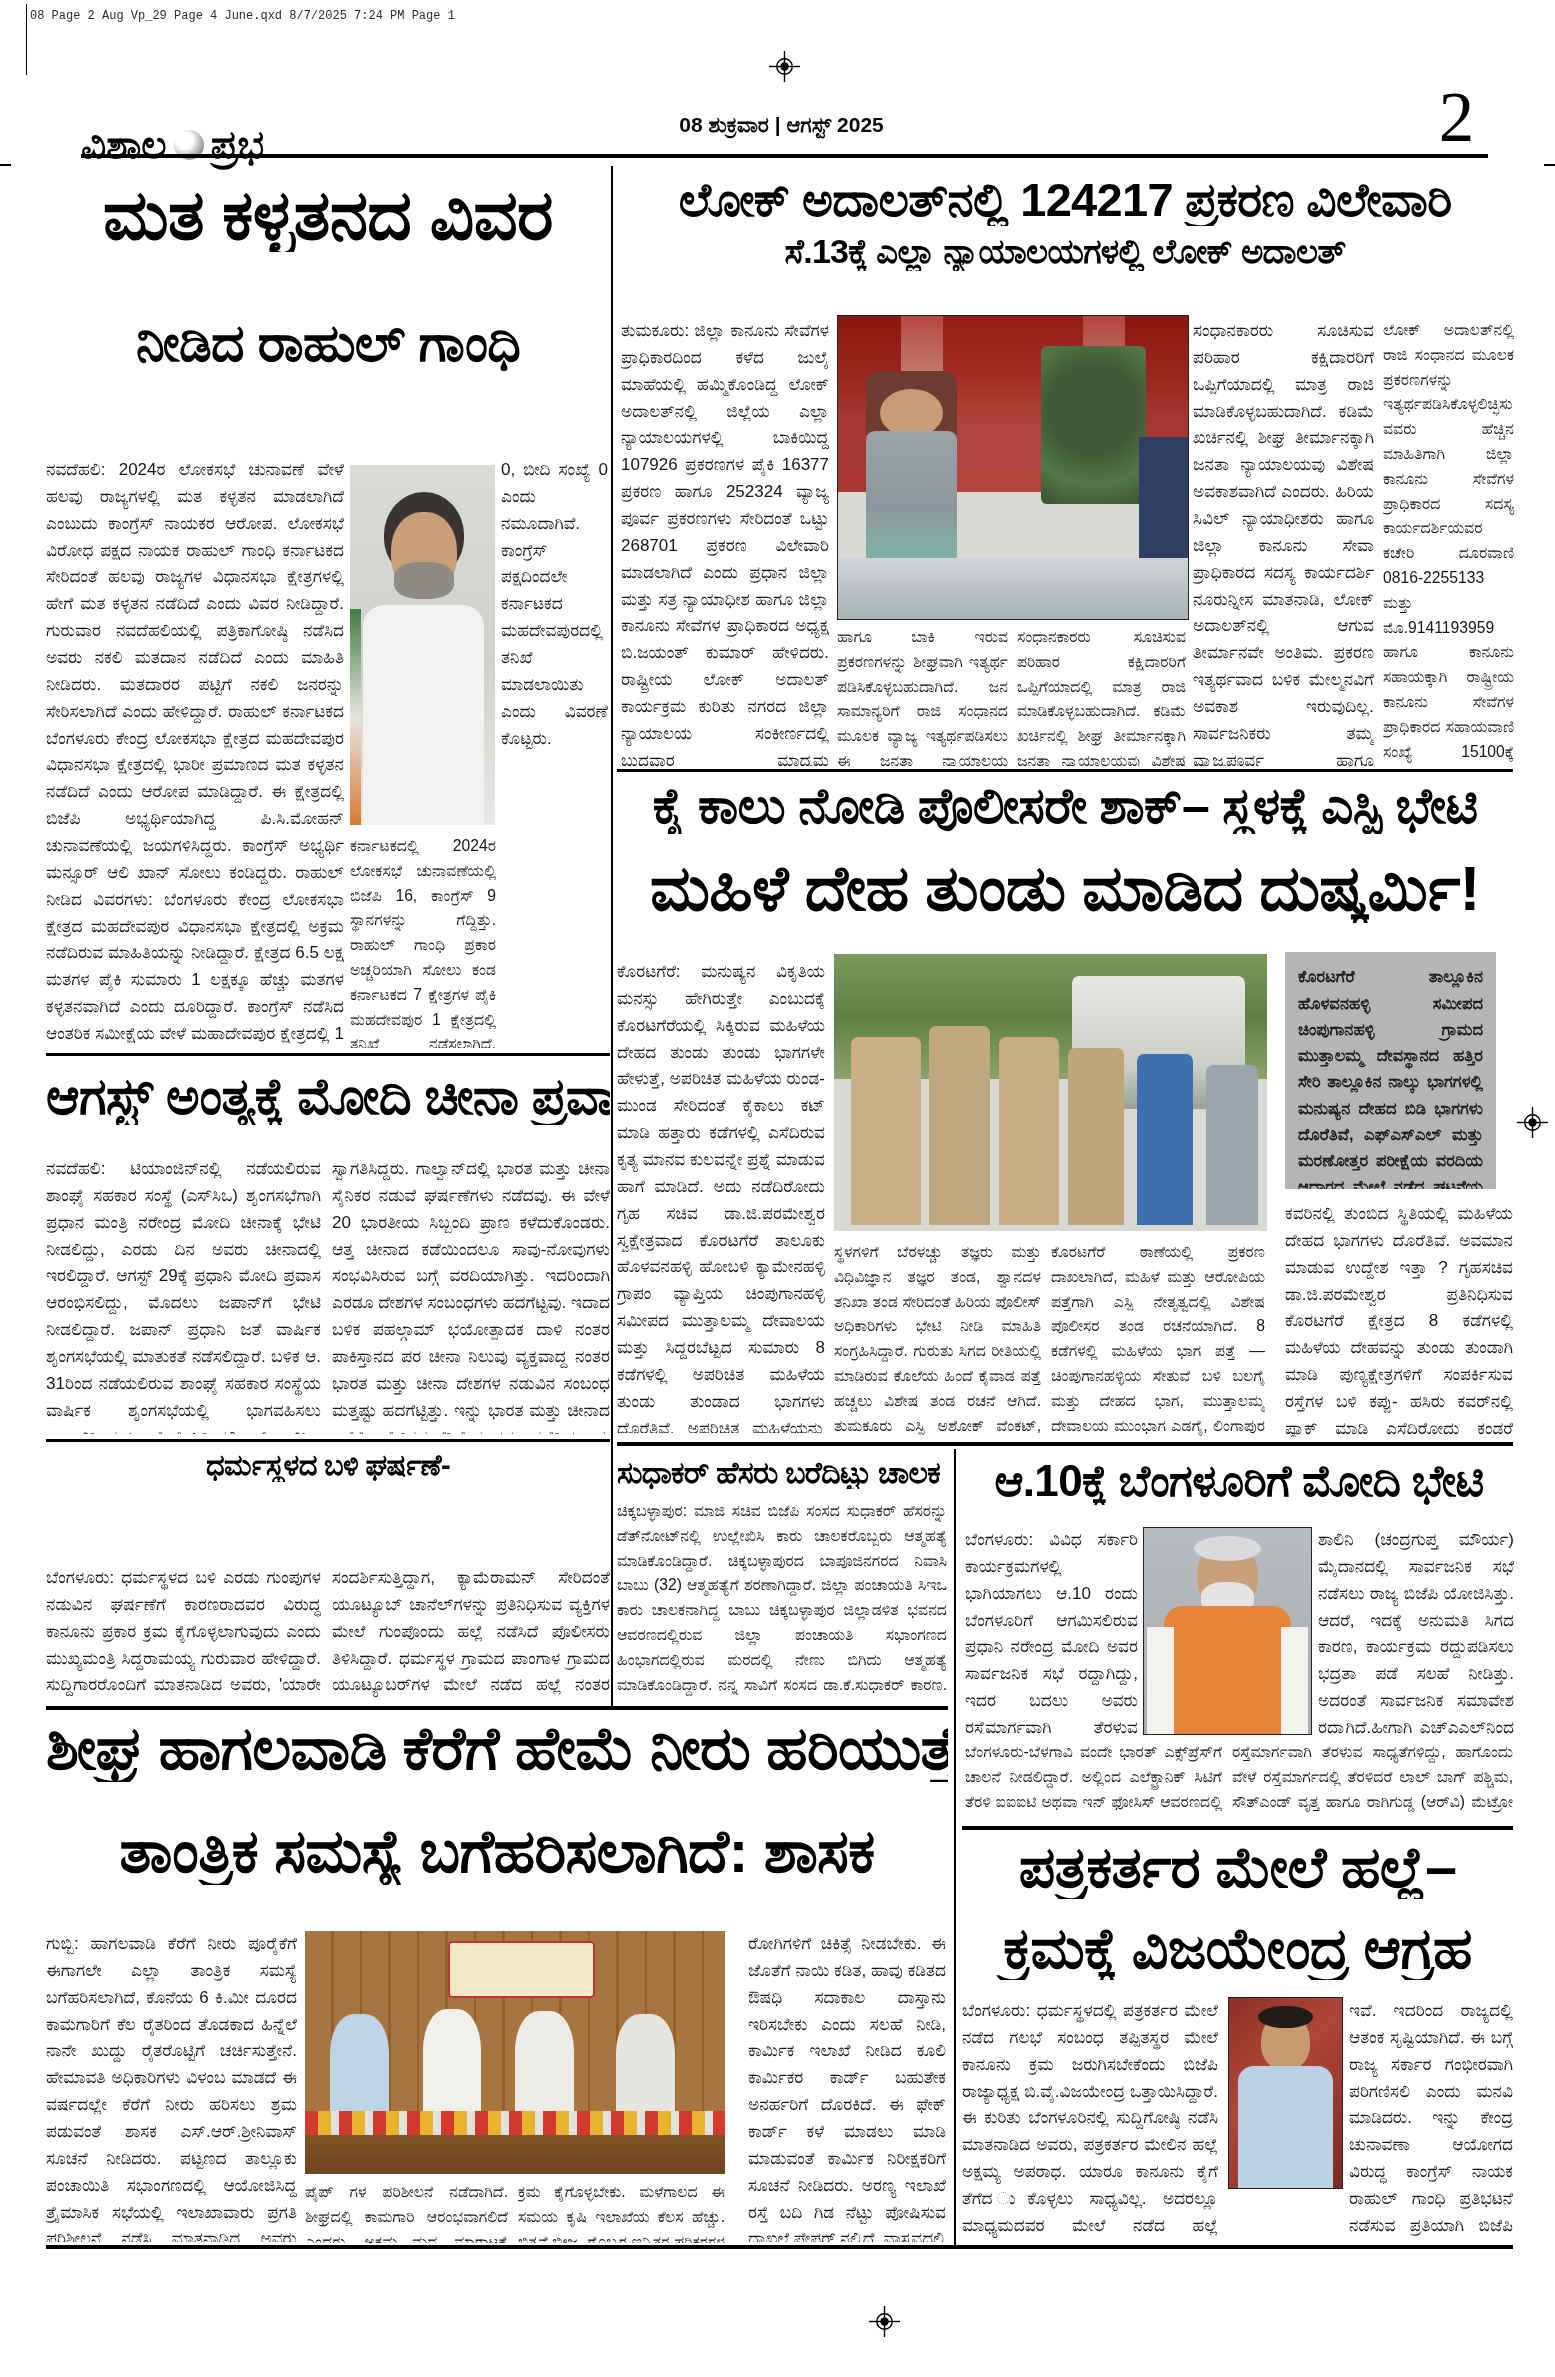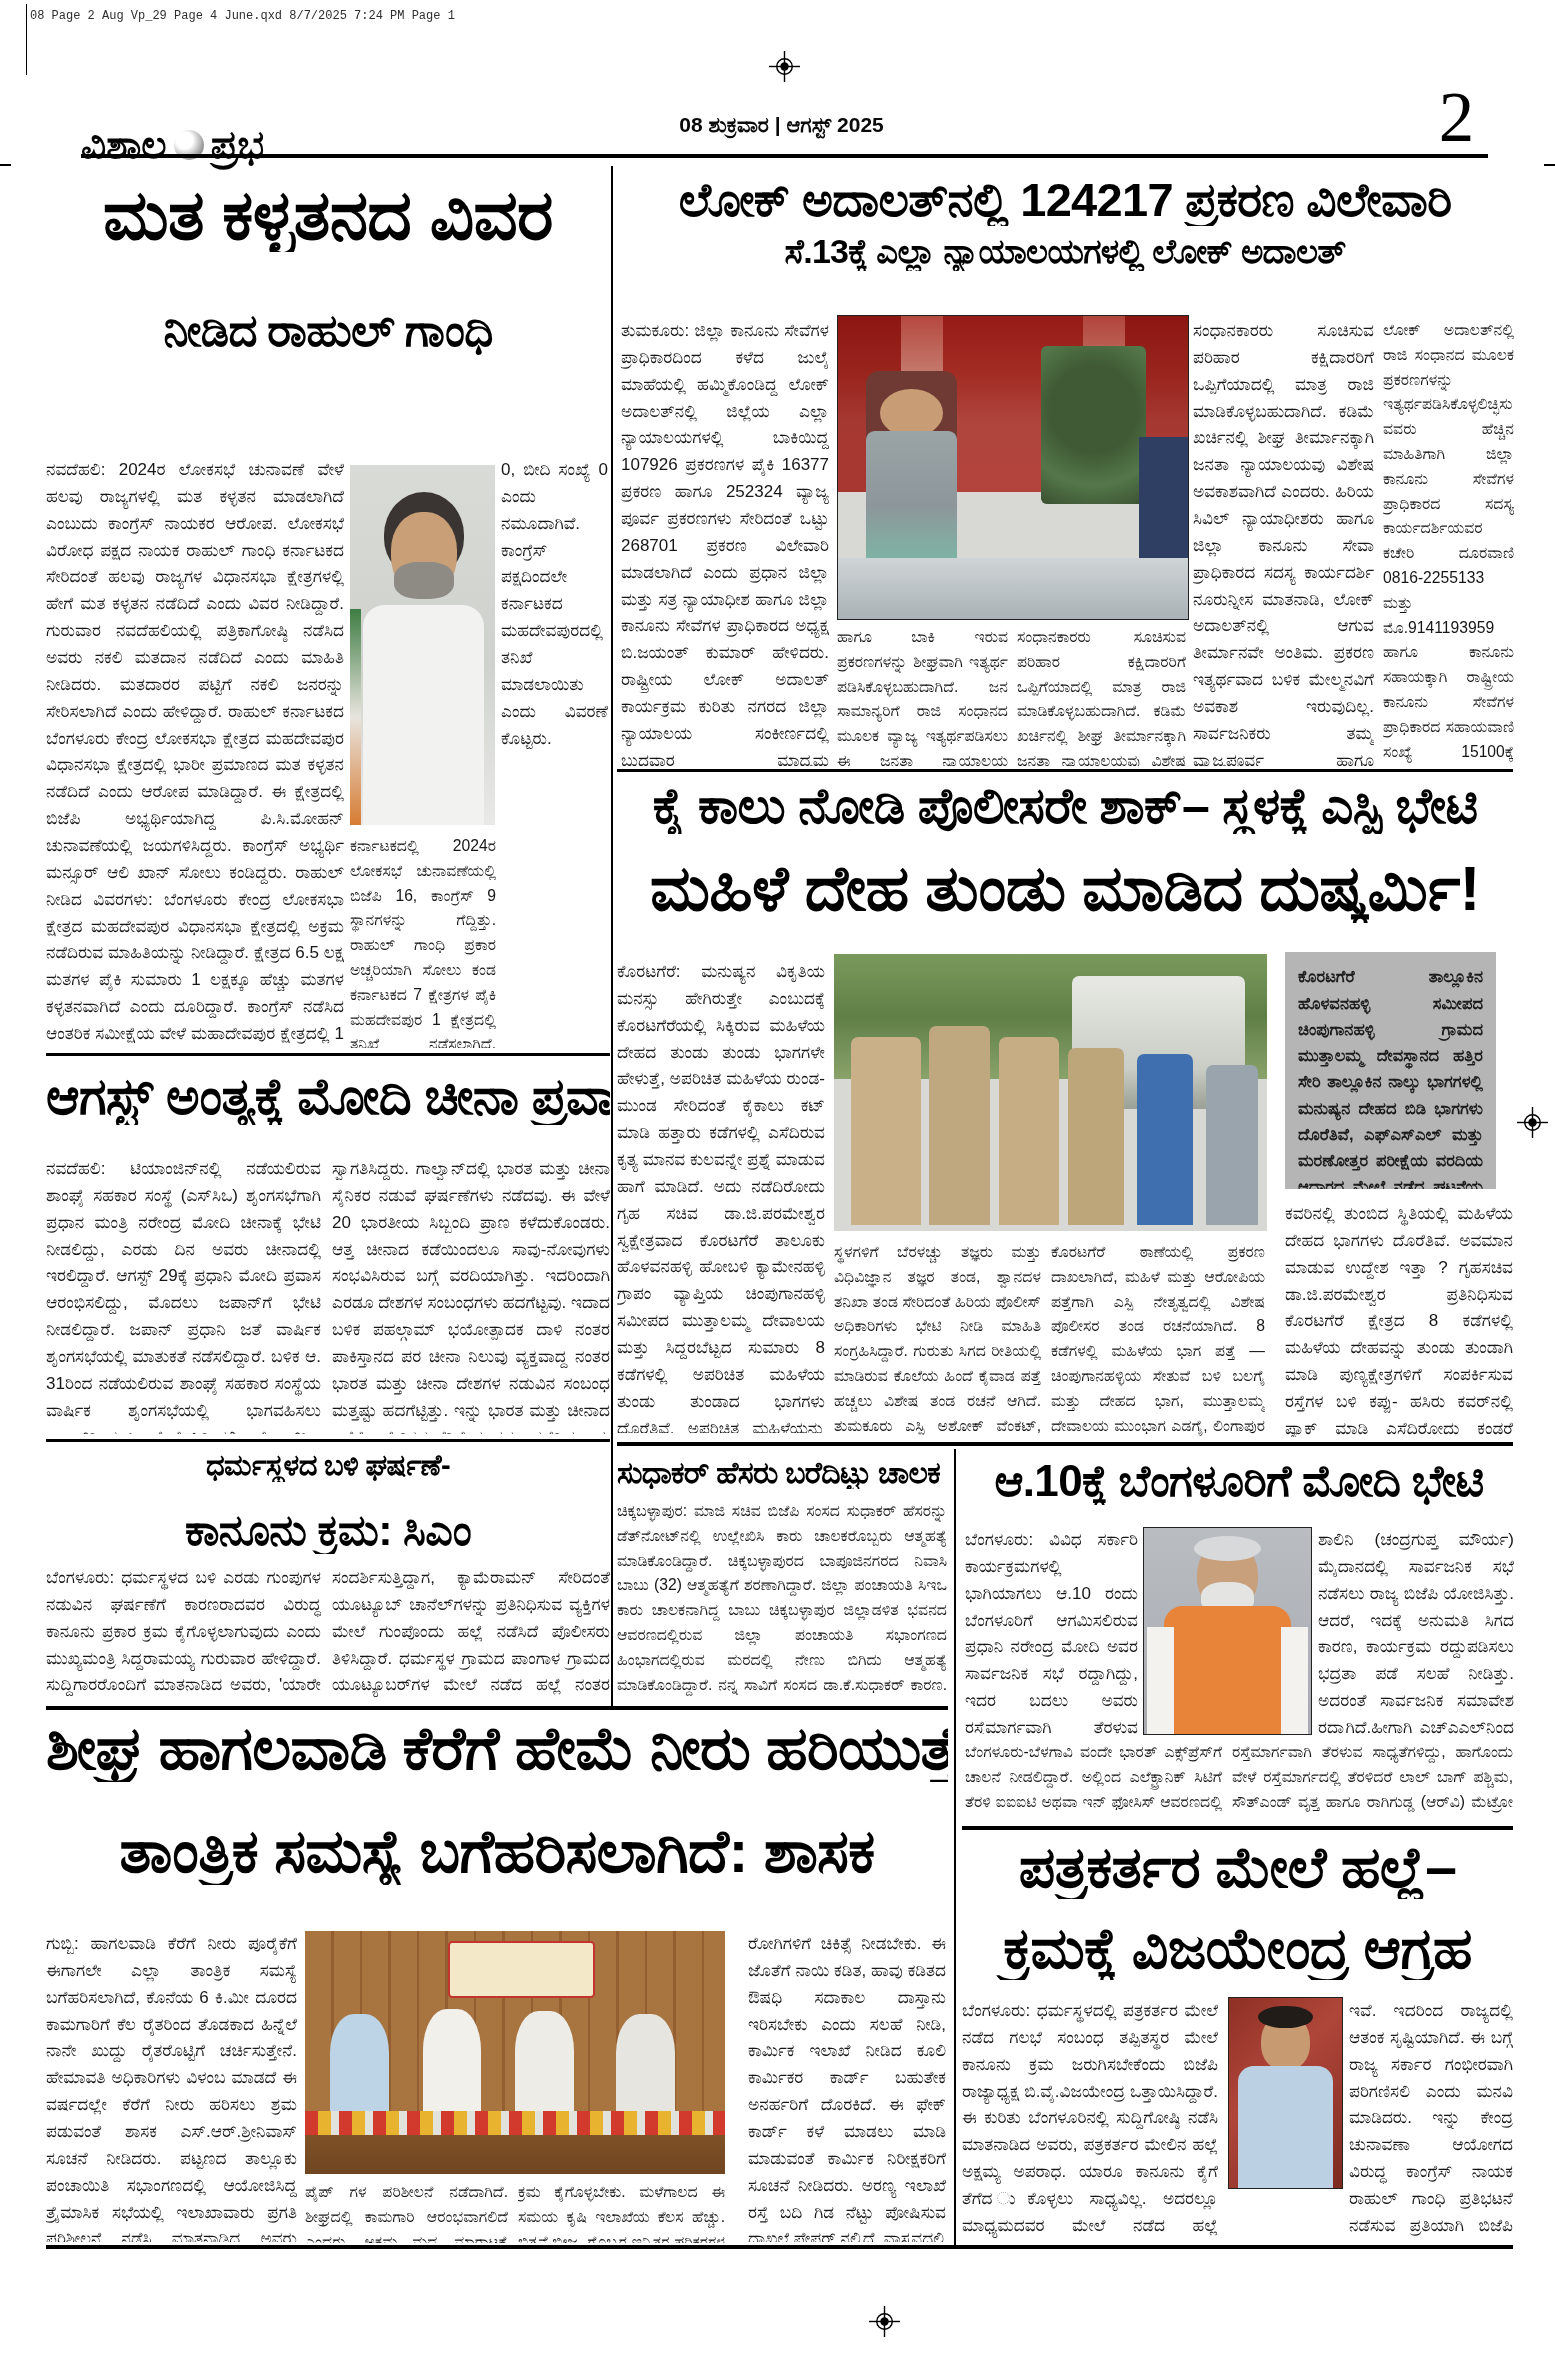--- a/index.html
+++ b/index.html
@@ -63,21 +63,21 @@
   <div class="rl" style="left:954px;top:1449px;width:2.1px;height:796px;"></div>
   <div class="rl" style="left:46px;top:1053px;width:564px;height:2.9px;"></div>
   <div class="rl" style="left:46px;top:1439px;width:564px;height:2.9px;"></div>
   <div class="rl" style="left:617px;top:769px;width:896px;height:2.9px;"></div>
   <div class="rl" style="left:617px;top:1442px;width:896px;height:3.6px;"></div>
   <div class="rl" style="left:46px;top:1706px;width:902px;height:3.6px;"></div>
   <div class="rl" style="left:962px;top:1826px;width:551px;height:3.6px;"></div>
   <div class="rl" style="left:46px;top:2245px;width:1467px;height:4.3px;"></div>
 
   <div class="h" style="left:46px;top:180px;width:564px;font-size:69px;line-height:1.05;">ಮತ ಕಳ್ಳತನದ ವಿವರ</div>
-  <div class="h" style="left:46px;top:308px;width:564px;font-size:45px;line-height:1.05;font-family:Liberation Serif, serif;">ನೀಡಿದ ರಾಹುಲ್ ಗಾಂಧಿ</div>
+  <div class="h" style="left:46px;top:316px;width:564px;font-size:52px;line-height:1.05;">ನೀಡಿದ ರಾಹುಲ್ ಗಾಂಧಿ</div>
   <div class="t" style="left:46px;top:457px;width:298px;height:592px;">ನವದೆಹಲಿ: 2024ರ ಲೋಕಸಭೆ ಚುನಾವಣೆ ವೇಳೆ ಹಲವು ರಾಜ್ಯಗಳಲ್ಲಿ ಮತ ಕಳ್ಳತನ ಮಾಡಲಾಗಿದೆ ಎಂಬುದು ಕಾಂಗ್ರೆಸ್ ನಾಯಕರ ಆರೋಪ. ಲೋಕಸಭೆ ವಿರೋಧ ಪಕ್ಷದ ನಾಯಕ ರಾಹುಲ್ ಗಾಂಧಿ ಕರ್ನಾಟಕದ ಸೇರಿದಂತೆ ಹಲವು ರಾಜ್ಯಗಳ ವಿಧಾನಸಭಾ ಕ್ಷೇತ್ರಗಳಲ್ಲಿ ಹೇಗೆ ಮತ ಕಳ್ಳತನ ನಡೆದಿದೆ ಎಂದು ವಿವರ ನೀಡಿದ್ದಾರೆ. ಗುರುವಾರ ನವದೆಹಲಿಯಲ್ಲಿ ಪತ್ರಿಕಾಗೋಷ್ಠಿ ನಡೆಸಿದ ಅವರು ನಕಲಿ ಮತದಾನ ನಡೆದಿದೆ ಎಂದು ಮಾಹಿತಿ ನೀಡಿದರು. ಮತದಾರರ ಪಟ್ಟಿಗೆ ನಕಲಿ ಜನರನ್ನು ಸೇರಿಸಲಾಗಿದೆ ಎಂದು ಹೇಳಿದ್ದಾರೆ. ರಾಹುಲ್ ಕರ್ನಾಟಕದ ಬೆಂಗಳೂರು ಕೇಂದ್ರ ಲೋಕಸಭಾ ಕ್ಷೇತ್ರದ ಮಹದೇವಪುರ ವಿಧಾನಸಭಾ ಕ್ಷೇತ್ರದಲ್ಲಿ ಭಾರೀ ಪ್ರಮಾಣದ ಮತ ಕಳ್ಳತನ ನಡೆದಿದೆ ಎಂದು ಆರೋಪ ಮಾಡಿದ್ದಾರೆ. ಈ ಕ್ಷೇತ್ರದಲ್ಲಿ ಬಿಜೆಪಿ ಅಭ್ಯರ್ಥಿಯಾಗಿದ್ದ ಪಿ.ಸಿ.ಮೋಹನ್ ಚುನಾವಣೆಯಲ್ಲಿ ಜಯಗಳಿಸಿದ್ದರು. ಕಾಂಗ್ರೆಸ್ ಅಭ್ಯರ್ಥಿ ಮನ್ಸೂರ್ ಆಲಿ ಖಾನ್ ಸೋಲು ಕಂಡಿದ್ದರು. ರಾಹುಲ್ ನೀಡಿದ ವಿವರಗಳು: ಬೆಂಗಳೂರು ಕೇಂದ್ರ ಲೋಕಸಭಾ ಕ್ಷೇತ್ರದ ಮಹದೇವಪುರ ವಿಧಾನಸಭಾ ಕ್ಷೇತ್ರದಲ್ಲಿ ಅಕ್ರಮ ನಡೆದಿರುವ ಮಾಹಿತಿಯನ್ನು ನೀಡಿದ್ದಾರೆ. ಕ್ಷೇತ್ರದ 6.5 ಲಕ್ಷ ಮತಗಳ ಪೈಕಿ ಸುಮಾರು 1 ಲಕ್ಷಕ್ಕೂ ಹೆಚ್ಚು ಮತಗಳ ಕಳ್ಳತನವಾಗಿದೆ ಎಂದು ದೂರಿದ್ದಾರೆ. ಕಾಂಗ್ರೆಸ್ ನಡೆಸಿದ ಆಂತರಿಕ ಸಮೀಕ್ಷೆಯ ವೇಳೆ ಮಹಾದೇವಪುರ ಕ್ಷೇತ್ರದಲ್ಲಿ 1 ಲಕ್ಷಕ್ಕೂ ಹೆಚ್ಚಿನ ನಕಲಿ ಮತದಾರರು ಇದ್ದು, ಸಿಂಧುವಲ್ಲದ ವಿಳಾಸಗಳು, ಚಿತ್ರಗಳು ಇಲ್ಲದ ಮತದಾರರ ಗುರುತಿನ ಚೀಟಿಗಳಿರುವುದು ಪತ್ತೆಯಾಗಿದೆ ಎಂದು ಹೇಳಿದ್ದಾರೆ. ಮಹದೇವಪುರದಲ್ಲಿ ನಕಲಿ ವಿಳಾಸಗಳನ್ನು ಹೊಂದಿರುವ 40,009 ಮತದಾರರಿದ್ದಾರೆ. ಮನೆ ಸಂಖ್ಯೆ 0 ಎಂಬ ವಿಳಾಸ ಇರುವ ಹಲವರು ನೋಂದಾಯಿಸಿಕೊಂಡಿದ್ದಾರೆ. ಇನ್ನು ಬೂತ್ ಸಂಖ್ಯೆ 366 ಒಂದರಲ್ಲಿ 46 ಮತದಾರರು ಒಂದೇ ರೂಮಿನ ವಿಳಾಸದ ಅಡಿಯಲ್ಲಿ ನೋಂದಾಯಿಸಲ್ಪಟ್ಟಿದ್ದಾರೆ. ಇನ್ನು ಆ ಸ್ಥಳಕ್ಕೆ ಭೇಟಿ ನೀಡಿ ಪರಿಶೀಲಿಸಿದಾಗ ಯಾರೂ ಅಲ್ಲಿ ವಾಸಿಸುತ್ತಿಲ್ಲ ಎಂಬುದು ಗೊತ್ತಾಗಿದೆ ಎಂದು ರಾಹುಲ್ ಆರೋಪಿಸಿದ್ದಾರೆ. ನಕಲಿ ವಿಳಾಸಗಳೊಂದಿಗೆ 40,000 ನಮೂದುಗಳು ಮತ್ತು ಯಾವುದೇ ಫೋಟೋಗಳಿಲ್ಲದ ಸುಮಾರು 4,000 ನೋಂದಾಯಿತ ಮತದಾರರಿದ್ದಾರೆ. ಅಸ್ತಿತ್ವದಲ್ಲಿ ಇಲ್ಲದ ವಿಳಾಸಗಳನ್ನು ನೀಡಲಾಗಿದೆ. ವಾಸದ ವಿಳಾಸ 0, ಮನೆ ಸಂಖ್ಯೆ</div>
   <div class="ph" style="left:350px;top:465px;width:145px;height:360px;">
     <div class="ps" style="left:0;top:0;width:100%;height:100%;background:linear-gradient(180deg,#d9dbd6 0%,#cfd2cc 55%,#e9e9e7 100%);"></div>
     <div class="ps" style="left:0;top:40%;width:11.4px;height:60%;background:linear-gradient(180deg,#3e7d43,#e8e4de,#d77b32);"></div>
     <div class="ps" style="left:34px;top:27px;width:80px;height:86px;border-radius:50% 50% 46% 46%;background:#3a3532;"></div>
     <div class="ps" style="left:41px;top:47px;width:66px;height:83px;border-radius:46%;background:#c99f78;"></div>
     <div class="ps" style="left:44px;top:97px;width:60px;height:37px;border-radius:40%;background:#8e8a84;"></div>
     <div class="ps" style="left:13px;top:140px;width:121px;height:221px;border-radius:21.4px 21.4px 0 0;background:#f2f2f0;"></div>
   </div>
   <div class="t" style="left:501px;top:457px;width:107px;height:592px;">0, ಬೀದಿ ಸಂಖ್ಯೆ 0 ಎಂದು ನಮೂದಾಗಿವೆ. ಕಾಂಗ್ರೆಸ್ ಪಕ್ಷದಿಂದಲೇ ಕರ್ನಾಟಕದ ಮಹದೇವಪುರದಲ್ಲಿ ತನಿಖೆ ಮಾಡಲಾಯಿತು ಎಂದು ವಿವರಣೆ ಕೊಟ್ಟರು.</div>
@@ -119,21 +119,20 @@
   </div>
   <div class="t" style="left:1285px;top:1201px;width:228px;height:236px;">ಕವರಿನಲ್ಲಿ ತುಂಬಿದ ಸ್ಥಿತಿಯಲ್ಲಿ ಮಹಿಳೆಯ ದೇಹದ ಭಾಗಗಳು ದೊರೆತಿವೆ. ಅವಮಾನ ಮಾಡುವ ಉದ್ದೇಶ ಇತ್ತಾ ? ಗೃಹಸಚಿವ ಡಾ.ಜಿ.ಪರಮೇಶ್ವರ ಪ್ರತಿನಿಧಿಸುವ ಕೊರಟಗೆರೆ ಕ್ಷೇತ್ರದ 8 ಕಡೆಗಳಲ್ಲಿ ಮಹಿಳೆಯ ದೇಹವನ್ನು ತುಂಡು ತುಂಡಾಗಿ ಮಾಡಿ ಪುಣ್ಯಕ್ಷೇತ್ರಗಳಿಗೆ ಸಂಪರ್ಕಿಸುವ ರಸ್ತೆಗಳ ಬಳಿ ಕಪ್ಪು- ಹಸಿರು ಕವರ್‌ನಲ್ಲಿ ಪ್ಯಾಕ್ ಮಾಡಿ ಎಸೆದಿರೋದು ಕಂಡರೆ ಗೃಹಸಚಿವರನ್ನು ಅವಮಾನ ಮಾಡುವ ಉದ್ದೇಶ ಇತ್ತಾ ಎಂಬ ಪ್ರಶ್ನೆ ಜನರಲ್ಲಿ ಕಾಡಿದೆ. ಕೊರಟಗೆರೆ ಇತಿಹಾಸದಲ್ಲಿಯೇ ಇಂತಹ ಘಟನೆ ಎಂದಿಗೂ ನಡೆದಿಲ್ಲ, ಈಗ ಜನರ ನಿದ್ದೆ ಗೆಡಿಸಿದೆ ಎಂಬುದಂತೂ ಸತ್ಯ.</div>
   <div class="t" style="left:834px;top:1240px;width:207px;height:196px;font-size:15.7px;">ಸ್ಥಳಗಳಿಗೆ ಬೆರಳಚ್ಚು ತಜ್ಞರು ಮತ್ತು ವಿಧಿವಿಜ್ಞಾನ ತಜ್ಞರ ತಂಡ, ಶ್ವಾನದಳ ತನಿಖಾ ತಂಡ ಸೇರಿದಂತೆ ಹಿರಿಯ ಪೊಲೀಸ್ ಅಧಿಕಾರಿಗಳು ಭೇಟಿ ನೀಡಿ ಮಾಹಿತಿ ಸಂಗ್ರಹಿಸಿದ್ದಾರೆ. ಗುರುತು ಸಿಗದ ರೀತಿಯಲ್ಲಿ ಮಾಡಿರುವ ಕೊಲೆಯ ಹಿಂದೆ ಕೈವಾಡ ಪತ್ತೆ ಹಚ್ಚಲು ವಿಶೇಷ ತಂಡ ರಚನೆ ಆಗಿದೆ. ತುಮಕೂರು ಎಸ್ಪಿ ಅಶೋಕ್ ವೆಂಕಟ್, ಹೆಚ್ಚುವರಿ ಎಸ್ಪಿಗಳಾದ ಗೋಪಾಲ್, ಪುರುಷೋತ್ತಮ್, ತಿಪಟೂರು ಡಿವೈಎಸ್ಪಿ ಕುಮಾರಶರ್ಮ, ಕೊರಟಗೆರೆ ಸಿಪಿಐ ಅನಿಲ್, ಪಿಎಸ್ಸೈ ತಿರ್ಥೇಶ್, ಬಸವರಾಜು, ಅಭಿಷೇಕ್, ಯೋಗೀಶ್ ಸೇರಿದಂತೆ ಇತರರು ಹಾಜರಿದ್ದರು.</div>
   <div class="t" style="left:1051px;top:1240px;width:214px;height:196px;font-size:15.7px;">ಕೊರಟಗೆರೆ ಠಾಣೆಯಲ್ಲಿ ಪ್ರಕರಣ ದಾಖಲಾಗಿದೆ, ಮಹಿಳೆ ಮತ್ತು ಆರೋಪಿಯ ಪತ್ತೆಗಾಗಿ ಎಸ್ಪಿ ನೇತೃತ್ವದಲ್ಲಿ ವಿಶೇಷ ಪೊಲೀಸರ ತಂಡ ರಚನೆಯಾಗಿದೆ. 8 ಕಡೆಗಳಲ್ಲಿ ಮಹಿಳೆಯ ಭಾಗ ಪತ್ತೆ — ಚಿಂಪುಗಾನಹಳ್ಳಿಯ ಸೇತುವೆ ಬಳಿ ಬಲಗೈ ಮತ್ತು ದೇಹದ ಭಾಗ, ಮುತ್ತಾಲಮ್ಮ ದೇವಾಲಯ ಮುಂಭಾಗ ಎಡಗೈ, ಲಿಂಗಾಪುರ ರಸ್ತೆಯ ಸೇತುವೆ ಬಳಿ ಕರುಳಿನ ಭಾಗ, ಚೆಂಡೋಣಿ ನರ್ಸರಿ ಸಮೀಪ ಹೊಟ್ಟೆಯ ಜೊತೆ ಲೀವರ್ ಮತ್ತು ಜೋನಿಗರಹಳ್ಳಿ ಸಮೀಪ ರಕ್ತಸಿಕ್ತ ಖಾಲಿ ಬ್ಯಾಗು ಸೇರಿ ಸುಮಾರು 8 ಕಡೆಗಳಲ್ಲಿ ಪ್ಲಾಸ್ಟಿಕ್</div>
 
   <div class="h" style="left:46px;top:1069px;width:564px;font-size:51px;line-height:1.1;">ಆಗಸ್ಟ್ ಅಂತ್ಯಕ್ಕೆ ಮೋದಿ ಚೀನಾ ಪ್ರವಾಸ</div>
   <div class="t" style="left:46px;top:1156px;width:275px;height:278px;">ನವದೆಹಲಿ: ಟಿಯಾಂಜಿನ್‌ನಲ್ಲಿ ನಡೆಯಲಿರುವ ಶಾಂಘೈ ಸಹಕಾರ ಸಂಸ್ಥೆ (ಎಸ್‌ಸಿಒ) ಶೃಂಗಸಭೆಗಾಗಿ ಪ್ರಧಾನ ಮಂತ್ರಿ ನರೇಂದ್ರ ಮೋದಿ ಚೀನಾಕ್ಕೆ ಭೇಟಿ ನೀಡಲಿದ್ದು, ಎರಡು ದಿನ ಅವರು ಚೀನಾದಲ್ಲಿ ಇರಲಿದ್ದಾರೆ. ಆಗಸ್ಟ್ 29ಕ್ಕೆ ಪ್ರಧಾನಿ ಮೋದಿ ಪ್ರವಾಸ ಆರಂಭಿಸಲಿದ್ದು, ಮೊದಲು ಜಪಾನ್‌ಗೆ ಭೇಟಿ ನೀಡಲಿದ್ದಾರೆ. ಜಪಾನ್ ಪ್ರಧಾನಿ ಜತೆ ವಾರ್ಷಿಕ ಶೃಂಗಸಭೆಯಲ್ಲಿ ಮಾತುಕತೆ ನಡೆಸಲಿದ್ದಾರೆ. ಬಳಿಕ ಆ. 31ರಿಂದ ನಡೆಯಲಿರುವ ಶಾಂಘೈ ಸಹಕಾರ ಸಂಸ್ಥೆಯ ವಾರ್ಷಿಕ ಶೃಂಗಸಭೆಯಲ್ಲಿ ಭಾಗವಹಿಸಲು ಜಪಾನ್‌ನಿಂದ ಚೀನಾಕ್ಕೆ ಭೇಟಿ ನೀಡಲಿದ್ದಾರೆ. ಎಸ್‌ಸಿಒ ಶೃಂಗಸಭೆ ಚೀನಾದಲ್ಲಿ ಆ.31ರಿಂದ ಸೆ.1ರ ವರೆಗೆ ನಡೆಯಲಿದೆ ಎಂದು ಹೇಳಲಾಗಿದೆ. ಪ್ರಧಾನಿ ನರೇಂದ್ರ ಮೋದಿ ಕೊನೆಯ ಬಾರಿಗೆ 2019ರಲ್ಲಿ ಚೀನಾಕ್ಕೆ ಭೇಟಿ ನೀಡಿದ್ದರು. ಇದು ಅವರ ಮೊದಲ ಭೇಟಿ ಇದಾಗಿದೆ. ಆದರೆ 2024, ಅಕ್ಟೋಬರ್‌ನಲ್ಲಿ ಕಜಾನ್‌ನಲ್ಲಿ ನಡೆದ ಬ್ರಿಕ್ಸ್ ಶೃಂಗಸಭೆಯಲ್ಲಿ ಚೀನಾ ಅಧ್ಯಕ್ಷ ಕ್ಸಿ ಜಿನ್‌ಪಿಂಗ್ ಅವರನ್ನು ಭೇಟಿಯಾಗಿದ್ದರು. ಈ ವೇಳೆ ಇಬ್ಬರೂ ನಾಯಕರು ಕೆಲ ಒಪ್ಪಂದಗಳನ್ನು</div>
   <div class="t" style="left:332px;top:1156px;width:278px;height:278px;">ಸ್ವಾಗತಿಸಿದ್ದರು. ಗಾಲ್ವಾನ್‌ದಲ್ಲಿ ಭಾರತ ಮತ್ತು ಚೀನಾ ಸೈನಿಕರ ನಡುವೆ ಘರ್ಷಣೆಗಳು ನಡೆದವು. ಈ ವೇಳೆ 20 ಭಾರತೀಯ ಸಿಬ್ಬಂದಿ ಪ್ರಾಣ ಕಳೆದುಕೊಂಡರು. ಆತ್ತ ಚೀನಾದ ಕಡೆಯಿಂದಲೂ ಸಾವು-ನೋವುಗಳು ಸಂಭವಿಸಿರುವ ಬಗ್ಗೆ ವರದಿಯಾಗಿತ್ತು. ಇದರಿಂದಾಗಿ ಎರಡೂ ದೇಶಗಳ ಸಂಬಂಧಗಳು ಹದಗೆಟ್ಟವು. ಇದಾದ ಬಳಿಕ ಪಹಲ್ಗಾಮ್ ಭಯೋತ್ಪಾದಕ ದಾಳಿ ನಂತರ ಪಾಕಿಸ್ತಾನದ ಪರ ಚೀನಾ ನಿಲುವು ವ್ಯಕ್ತವಾದ್ದ ನಂತರ ಭಾರತ ಮತ್ತು ಚೀನಾ ದೇಶಗಳ ನಡುವಿನ ಸಂಬಂಧ ಮತ್ತಷ್ಟು ಹದಗೆಟ್ಟಿತ್ತು. ಇನ್ನು ಭಾರತ ಮತ್ತು ಚೀನಾದ ಜತೆಗೆ ಅಮೆರಿಕದ ತೆರಿಗೆ ಸಂಘರ್ಷ ನಡೆದಿದ್ದು, ಈ ಸಂದರ್ಭದಲ್ಲಿ ಪ್ರಧಾನಿಯವರ ಸಮತೋಲಿತ ವಿದೇಶಾಂಗ ನೀತಿ ಕಾರಣದಿಂದ ಈ ಭೇಟಿ ಮಹತ್ವ ಪಡೆದುಕೊಂಡಿದೆ. ಇದಲ್ಲದೇ ಶೃಂಗಸಭೆಯ ವೇಳೆ ಅವರೊಂದಿಗೆ ಅನೌಪಚಾರಿಕ ಸಭೆಗಳು ಸಾಧ್ಯತೆಯಿದೆ. ಇದರಿಂದಾಗಿ ರಷ್ಯಾ, ಭಾರತ ಮತ್ತು ಚೀನಾ ರಾಷ್ಟ್ರಗಳ ತ್ರಿಪಕ್ಷೀಯ ಸಹಕಾರದ ಕುರಿತಂತೆ ಮಾತುಕತೆ ನಡೆಯುವ ಸಾಧ್ಯತೆ ಇವೆ ಎಂದು ಹೇಳಲಾಗಿದೆ.</div>
 
   <div class="h" style="left:46px;top:1450px;width:564px;font-size:29px;line-height:1.1;">ಧರ್ಮಸ್ಥಳದ ಬಳಿ ಘರ್ಷಣೆ-</div>
-  <div class="h" style="left:46px;top:1507px;width:564px;font-size:43px;line-height:1.1;">ಕಾನೂನು ಕ್ರಮ: ಸಿಎಂ</div>
   <div class="t" style="left:46px;top:1565px;width:275px;height:137px;">ಬೆಂಗಳೂರು: ಧರ್ಮಸ್ಥಳದ ಬಳಿ ಎರಡು ಗುಂಪುಗಳ ನಡುವಿನ ಘರ್ಷಣೆಗೆ ಕಾರಣರಾದವರ ವಿರುದ್ಧ ಕಾನೂನು ಪ್ರಕಾರ ಕ್ರಮ ಕೈಗೊಳ್ಳಲಾಗುವುದು ಎಂದು ಮುಖ್ಯಮಂತ್ರಿ ಸಿದ್ದರಾಮಯ್ಯ ಗುರುವಾರ ಹೇಳಿದ್ದಾರೆ. ಸುದ್ದಿಗಾರರೊಂದಿಗೆ ಮಾತನಾಡಿದ ಅವರು, 'ಯಾರೇ ತಪ್ಪು ಮಾಡಿದ್ದರೂ ಕಾನೂನು ಪ್ರಕಾರ ಕ್ರಮ ಕೈಗೊಳ್ಳಲಾಗುವುದು ಎಂದು ಹೇಳಿದರು. ಧರ್ಮಸ್ಥಳದಲ್ಲಿ ನಡೆದಿದೆ ಎನ್ನಲಾದ ಸಾಮೂಹಿಕ ಅಂತ್ಯಕ್ರಿಯೆ ಪ್ರಕರಣದ ಕುರಿತು ಎಸ್‌ಐಟಿ ತನಿಖೆ ನಡೆಸುತ್ತಿರುವ ನಡುವೆ, ಬುಧವಾರ ಸಂಜೆ ದಕ್ಷಿಣ ಕನ್ನಡ ಜಿಲ್ಲೆಯ ಧರ್ಮಸ್ಥಳದ ಬಳಿ ವ್ಯಕ್ತಿಯೊಬ್ಬರನ್ನು</div>
   <div class="t" style="left:332px;top:1565px;width:278px;height:137px;">ಸಂದರ್ಶಿಸುತ್ತಿದ್ದಾಗ, ಕ್ಯಾಮೆರಾಮನ್ ಸೇರಿದಂತೆ ಯೂಟ್ಯೂಬ್ ಚಾನೆಲ್‌ಗಳನ್ನು ಪ್ರತಿನಿಧಿಸುವ ವ್ಯಕ್ತಿಗಳ ಮೇಲೆ ಗುಂಪೊಂದು ಹಲ್ಲೆ ನಡೆಸಿದೆ ಪೊಲೀಸರು ತಿಳಿಸಿದ್ದಾರೆ. ಧರ್ಮಸ್ಥಳ ಗ್ರಾಮದ ಪಾಂಗಾಳ ಗ್ರಾಮದ ಯೂಟ್ಯೂಬರ್‌ಗಳ ಮೇಲೆ ನಡೆದ ಹಲ್ಲೆ ನಂತರ ಗುಂಪುಗಳು ಪರಸ್ಪರ ನಿಂದನೆ ಮತ್ತು ಕಲ್ಲು ತೂರಾಟ ಪ್ರಾರಂಭಿಸಿದವು. ಪೊಲೀಸರು ಗುಂಪನ್ನು ಚದುರಿಸಲು ಪ್ರಯತ್ನಿಸಿದರು. ಆದರೆ, ಪರಿಸ್ಥಿತಿ ಉಲ್ಬಣಗೊಳ್ಳಲು ಉಂಟಾದಾಗ, ಗುಂಪನ್ನು ಚದುರಿಸಲು ಲಘು ಲಾಠಿ ಪ್ರಹಾರ ನಡೆಸಿದರು. ಧರ್ಮಸ್ಥಳ ಪೊಲೀಸ್ ಠಾಣೆಯ ಮುಂದೆ ಗುಂಪೊಂದು 'ಪವಿತ್ರ ಸ್ಥಳದ ಪ್ರತಿಷ್ಠೆಗೆ ಕಳಂಕ ತರುವ ಜನರ ವಿರುದ್ಧ ಕ್ರಮ ಕೈಗೊಳ್ಳಬೇಕೆಂದು ಒತ್ತಾಯಿಸಿ ಪ್ರತಿಭಟನೆ ನಡೆಸಿತು.</div>
 
   <div class="h" style="left:617px;top:1456px;width:330px;font-size:30px;line-height:1.1;text-align:left;">ಸುಧಾಕರ್ ಹೆಸರು ಬರೆದಿಟ್ಟು ಚಾಲಕ ಆತ್ಮಹತ್ಯೆ</div>
   <div class="t" style="left:617px;top:1499px;width:330px;height:204px;font-size:15.7px;">ಚಿಕ್ಕಬಳ್ಳಾಪುರ: ಮಾಜಿ ಸಚಿವ ಬಿಜೆಪಿ ಸಂಸದ ಸುಧಾಕರ್ ಹೆಸರನ್ನು ಡೆತ್‌ನೋಟ್‌ನಲ್ಲಿ ಉಲ್ಲೇಖಿಸಿ ಕಾರು ಚಾಲಕರೊಬ್ಬರು ಆತ್ಮಹತ್ಯೆ ಮಾಡಿಕೊಂಡಿದ್ದಾರೆ. ಚಿಕ್ಕಬಳ್ಳಾಪುರದ ಬಾಪೂಜಿನಗರದ ನಿವಾಸಿ ಬಾಬು (32) ಆತ್ಮಹತ್ಯೆಗೆ ಶರಣಾಗಿದ್ದಾರೆ. ಜಿಲ್ಲಾ ಪಂಚಾಯತಿ ಸಿಇಒ ಕಾರು ಚಾಲಕನಾಗಿದ್ದ ಬಾಬು ಚಿಕ್ಕಬಳ್ಳಾಪುರ ಜಿಲ್ಲಾಡಳಿತ ಭವನದ ಆವರಣದಲ್ಲಿರುವ ಜಿಲ್ಲಾ ಪಂಚಾಯತಿ ಸಭಾಂಗಣದ ಹಿಂಭಾಗದಲ್ಲಿರುವ ಮರದಲ್ಲಿ ನೇಣು ಬಿಗಿದು ಆತ್ಮಹತ್ಯೆ ಮಾಡಿಕೊಂಡಿದ್ದಾರೆ. ನನ್ನ ಸಾವಿಗೆ ಸಂಸದ ಡಾ.ಕೆ.ಸುಧಾಕರ್ ಕಾರಣ. ಚಿಕ್ಕಕಾಡಿಗಾನಹಳ್ಳಿ ನಾಗೇಶ್ ಸರ್ಕಾರಿ ಕೆಲಸ ಕೊಡಿಸುವುದಾಗಿ ಹೇಳಿ 25 ಲಕ್ಷ ಹಣ ಪಡೆದು ವಂಚನೆ ಮಾಡಿದ್ದಾರೆ. ಅಷ್ಟೇ ಅಲ್ಲದೇ ಜಿಲ್ಲಾ ಪಂಚಾಯತಿ ಲೆಕ್ಕ ಸಹಾಯಕರ ವಿರುದ್ದವೂ ಡೆತ್ ನೋಟ್‌ನಲ್ಲಿ ಬಾಬು ಹಲವು ಆರೋಪ ಮಾಡಿದ್ದಾರೆ. ಸ್ಥಳಕ್ಕೆ ಚಿಕ್ಕಬಳ್ಳಾಪುರ ಅನ್ನೂ ಚಾಲಕ ಆತ್ಮಹತ್ಯೆ ಮಾಡಿಕೊಂಡಿರುವ ಪ್ರಕರಣದಲ್ಲಿ ರಾಜಕೀಯ ಒತ್ತಡವಿಲ್ಲದೆ ತನಿಖೆ ಆಗಲಿದೆ ಎಂದು ಚಿಕ್ಕಬಳ್ಳಾಪುರ ಉಸ್ತುವಾರಿ ಸಚಿವ ಎಂ.ಸಿ ಸುಧಾಕರ್ ತಿಳಿಸಿದ್ದಾರೆ.</div>
 
   <div class="h" style="left:965px;top:1457px;width:548px;font-size:44px;line-height:1.1;">ಆ.10ಕ್ಕೆ ಬೆಂಗಳೂರಿಗೆ ಮೋದಿ ಭೇಟಿ</div>
   <div class="t" style="left:965px;top:1527px;width:173px;height:207px;">ಬೆಂಗಳೂರು: ವಿವಿಧ ಸರ್ಕಾರಿ ಕಾರ್ಯಕ್ರಮಗಳಲ್ಲಿ ಭಾಗಿಯಾಗಲು ಆ.10 ರಂದು ಬೆಂಗಳೂರಿಗೆ ಆಗಮಿಸಲಿರುವ ಪ್ರಧಾನಿ ನರೇಂದ್ರ ಮೋದಿ ಅವರ ಸಾರ್ವಜನಿಕ ಸಭೆ ರದ್ದಾಗಿದ್ದು, ಇದರ ಬದಲು ಅವರು ರಸ್ತೆಮಾರ್ಗವಾಗಿ ತೆರಳುವ ಕೆಲವೆಡೆ ಬಿಜೆಪಿ ಕಾರ್ಯಕರ್ತರು ನಿಂತು ಗೌರವ ಸಲ್ಲಿಸಲು ನಿರ್ಧರಿಸಿದ್ದಾರೆ. ಆ.10 ರಂದು ಎಚ್‌ಎಎಲ್‌ಗೆ ಬಂದಿಳಿಯುವ ಪಿಎಂ, ನೇರವಾಗಿ ಮೆಜೆಸ್ಟಿಕ್‌ಗೆ ತೆರಳಿ</div>
   <div class="ph" style="left:1143px;top:1527px;width:167px;height:206px;border:1.4px solid #222;">
     <div class="ps" style="left:0;top:0;width:100%;height:100%;background:linear-gradient(180deg,#b9bdc2,#a7abb1);"></div>

